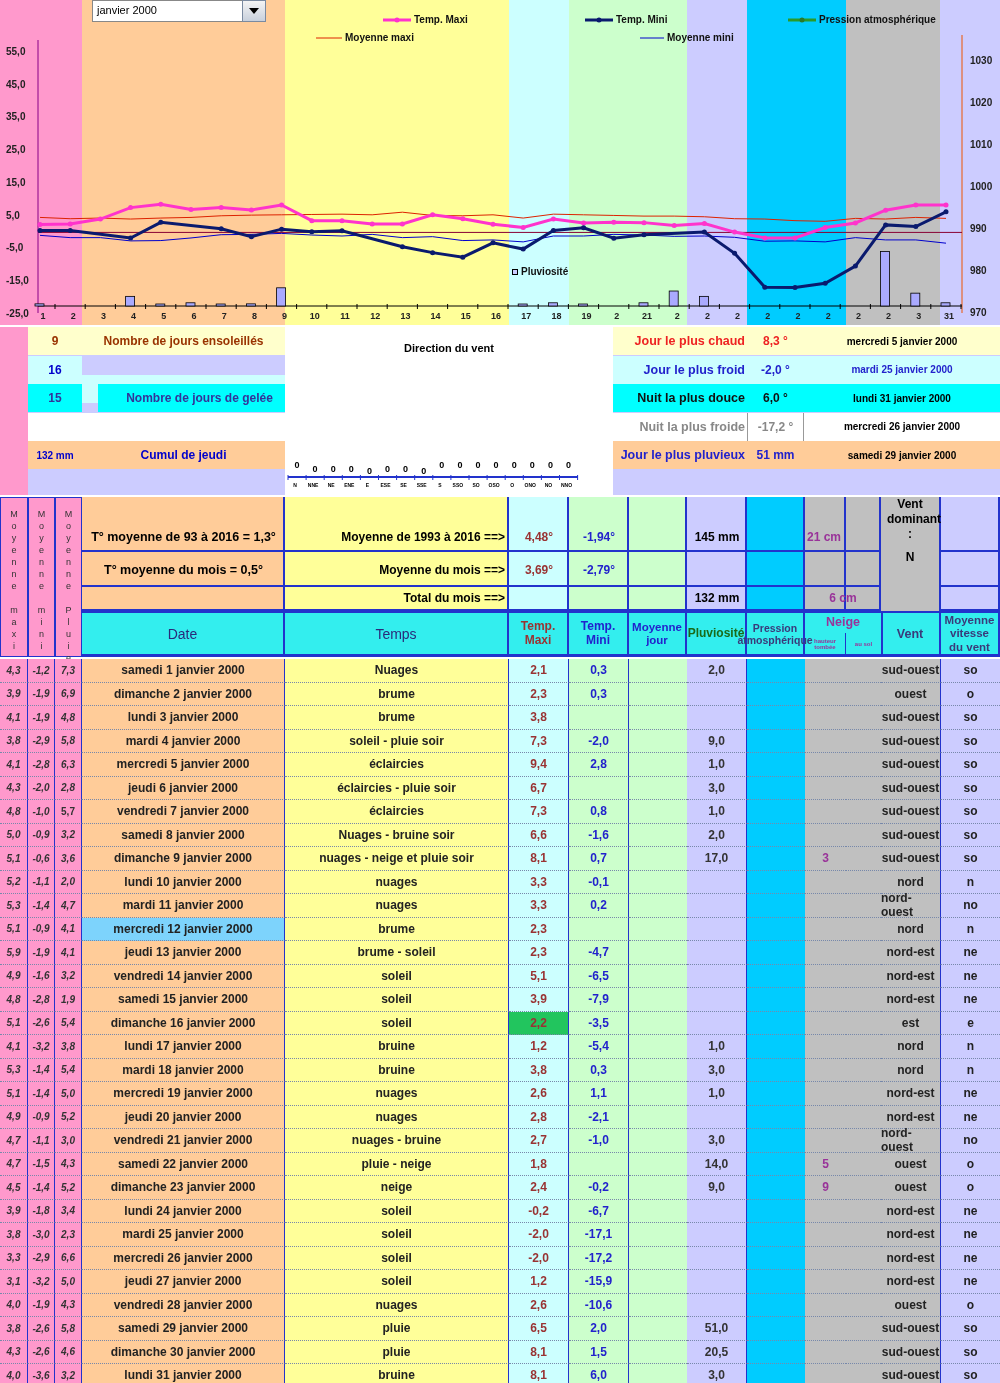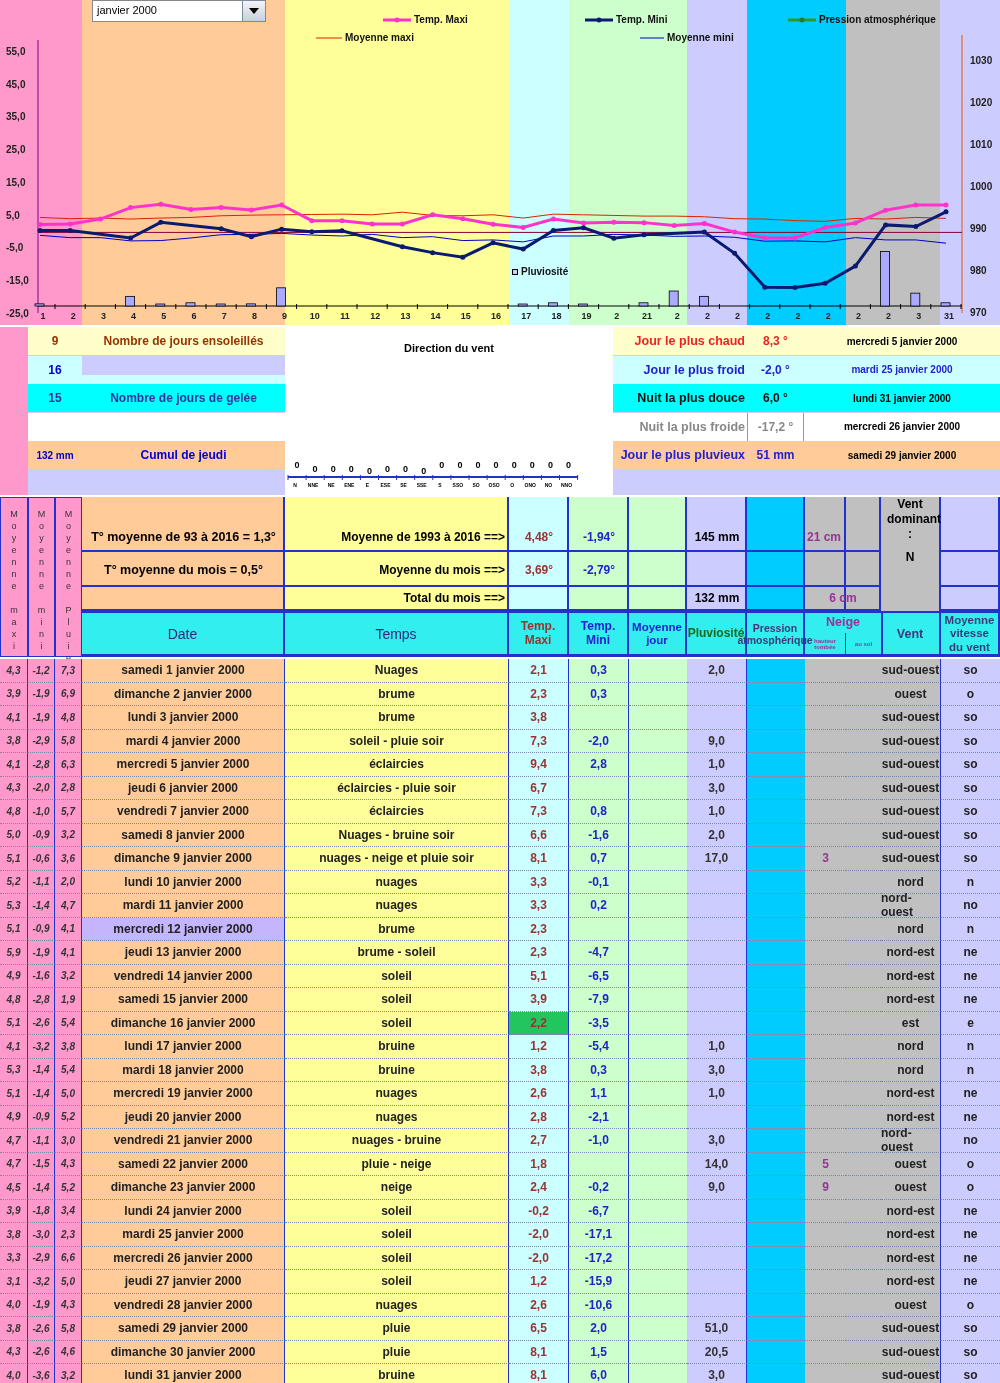--- a/index.html
+++ b/index.html
@@ -251,21 +251,21 @@
 </div>
 
 <div class="abs" style="left:0;top:327px;width:1000px;height:168px;background:#ccccff"></div>
 <div class="abs" style="left:0;top:327px;width:28px;height:168px;background:#ff99cc"></div>
 <div id="summary-left">
     <div class="cell" style="left:28px;top:327px;width:54px;height:28px;background:#ffffcc;color:#993300;">9</div>
     <div class="cell" style="left:82px;top:327px;width:203px;height:28px;background:#ffffcc;color:#993300;">Nombre de jours ensoleillés</div>
     <div class="cell" style="left:28px;top:355.5px;width:54px;height:28px;background:#ccffff;color:#0000cc;">16</div>
     <div class="cell" style="left:82px;top:375px;width:203px;height:28px;background:#ccffff;color:#7f1d1d;">Nombre de jours de pluie</div>
     <div class="cell" style="left:28px;top:384px;width:54px;height:28px;background:#00ffff;color:#333399;">15</div>
-    <div class="cell" style="left:82px;top:384px;width:203px;height:28px;background:#00ffff;color:#333399;">Nombre de jours de gelée</div>
+    <div class="cell" style="left:98px;top:384px;width:203px;height:28px;background:#00ffff;color:#333399;">Nombre de jours de gelée</div>
     <div class="cell" style="left:28px;top:412.5px;width:54px;height:28px;background:#ffffff;color:#000;"></div>
     <div class="cell" style="left:82px;top:412.5px;width:203px;height:28px;background:#ffffff;color:#000;"></div>
     <div class="cell" style="left:28px;top:441px;width:54px;height:28px;background:#ffcc99;color:#0000cc;font-size:10px;">132 mm</div>
     <div class="cell" style="left:82px;top:441px;width:203px;height:28px;background:#ffcc99;color:#0000cc;">Cumul de jeudi</div>
     <div class="cell" style="left:28px;top:470px;width:257px;height:25px;background:#ccccff"></div>
   </div>
 <div class="abs" style="left:285px;top:327px;width:328px;height:170px;background:#fff">
   <div style="text-align:center;font-size:11px;font-weight:bold;margin-top:15px">Direction du vent</div>
   <div id="wind-vals">
       <svg class="abs" style="left:0;top:0" width="328" height="170">
@@ -546,21 +546,21 @@
       <div class="tbl-cell" style="left:687px;top:0;width:60px;height:23.5px;background:#ccccff;border-right:1.5px solid #2233cc;color:#333;font-size:12px;font-style:normal;">3,0</div>
       <div class="tbl-cell" style="left:747px;top:0;width:58px;height:23.5px;background:#00ccff;"></div>
       <div class="tbl-cell" style="left:805px;top:0;width:41px;height:23.5px;background:#c0c0c0;color:#993399;font-size:12px;font-style:normal;"></div>
       <div class="tbl-cell" style="left:846px;top:0;width:35px;height:23.5px;background:#c0c0c0;"></div>
       <div class="tbl-cell" style="left:881px;top:0;width:60px;height:23.5px;background:#c0c0c0;border-right:1.5px solid #2233cc;color:#222;font-size:12px;font-style:normal;">sud-ouest</div>
       <div class="tbl-cell" style="left:941px;top:0;width:59px;height:23.5px;background:#ccccff;color:#222;font-size:12px;font-style:normal;">so</div>
     </div>
     <div class="abs" style="left:0;top:800px;width:1000px;height:23.5px">
       <div class="tbl-cell" style="left:0px;top:0;width:28px;height:23.5px;background:#ff99cc;border-right:1.5px solid #2233cc;color:#333;font-size:10px;font-style:italic;">4,8</div>
       <div class="tbl-cell" style="left:28px;top:0;width:27px;height:23.5px;background:#ff99cc;border-right:1.5px solid #2233cc;color:#333;font-size:10px;font-style:italic;">-1,0</div>
-      <div class="tbl-cell" style="left:55px;top:0;width:27px;height:23.5px;background:#ff99cc;border-right:1.5px solid #2233cc;color:#333;font-size:10px;font-style:italic;text-align:center;">5,7</div>
+      <div class="tbl-cell" style="left:55px;top:0;width:27px;height:23.5px;background:#ff99cc;border-right:1.5px solid #2233cc;color:#333;font-size:10px;text-align:center;">5,7</div>
       <div class="tbl-cell" style="left:82px;top:0;width:203px;height:23.5px;background:#ffcc99;border-right:1.5px solid #2233cc;color:#222;font-size:12px;font-style:normal;">vendredi 7 janvier 2000</div>
       <div class="tbl-cell" style="left:285px;top:0;width:224px;height:23.5px;background:#ffff99;border-right:1.5px solid #2233cc;color:#222;font-size:12px;font-style:normal;">éclaircies</div>
       <div class="tbl-cell" style="left:509px;top:0;width:60px;height:23.5px;background:#ccffff;border-right:1.5px solid #2233cc;color:#993333;font-size:12px;font-style:normal;">7,3</div>
       <div class="tbl-cell" style="left:569px;top:0;width:60px;height:23.5px;background:#ccffcc;border-right:1.5px solid #2233cc;color:#2222cc;font-size:12px;font-style:normal;">0,8</div>
       <div class="tbl-cell" style="left:629px;top:0;width:58px;height:23.5px;background:#ccffcc;"></div>
       <div class="tbl-cell" style="left:687px;top:0;width:60px;height:23.5px;background:#ccccff;border-right:1.5px solid #2233cc;color:#333;font-size:12px;font-style:normal;">1,0</div>
       <div class="tbl-cell" style="left:747px;top:0;width:58px;height:23.5px;background:#00ccff;"></div>
       <div class="tbl-cell" style="left:805px;top:0;width:41px;height:23.5px;background:#c0c0c0;color:#993399;font-size:12px;font-style:normal;"></div>
       <div class="tbl-cell" style="left:846px;top:0;width:35px;height:23.5px;background:#c0c0c0;"></div>
       <div class="tbl-cell" style="left:881px;top:0;width:60px;height:23.5px;background:#c0c0c0;border-right:1.5px solid #2233cc;color:#222;font-size:12px;font-style:normal;">sud-ouest</div>
@@ -627,21 +627,21 @@
       <div class="tbl-cell" style="left:747px;top:0;width:58px;height:23.5px;background:#00ccff;"></div>
       <div class="tbl-cell" style="left:805px;top:0;width:41px;height:23.5px;background:#c0c0c0;color:#993399;font-size:12px;font-style:normal;"></div>
       <div class="tbl-cell" style="left:846px;top:0;width:35px;height:23.5px;background:#c0c0c0;"></div>
       <div class="tbl-cell" style="left:881px;top:0;width:60px;height:23.5px;background:#c0c0c0;border-right:1.5px solid #2233cc;color:#222;font-size:12px;font-style:normal;">nord-ouest</div>
       <div class="tbl-cell" style="left:941px;top:0;width:59px;height:23.5px;background:#ccccff;color:#222;font-size:12px;font-style:normal;">no</div>
     </div>
     <div class="abs" style="left:0;top:917.5px;width:1000px;height:23.5px">
       <div class="tbl-cell" style="left:0px;top:0;width:28px;height:23.5px;background:#ff99cc;border-right:1.5px solid #2233cc;color:#333;font-size:10px;font-style:italic;">5,1</div>
       <div class="tbl-cell" style="left:28px;top:0;width:27px;height:23.5px;background:#ff99cc;border-right:1.5px solid #2233cc;color:#333;font-size:10px;font-style:italic;">-0,9</div>
       <div class="tbl-cell" style="left:55px;top:0;width:27px;height:23.5px;background:#ff99cc;border-right:1.5px solid #2233cc;color:#333;font-size:10px;font-style:italic;">4,1</div>
-      <div class="tbl-cell" style="left:82px;top:0;width:203px;height:23.5px;background:#c4b5fd;border-right:1.5px solid #2233cc;color:#222;font-size:12px;font-style:normal;">mercredi 12 janvier 2000</div>
+      <div class="tbl-cell" style="left:82px;top:0;width:203px;height:23.5px;background:#7dd3fc;border-right:1.5px solid #2233cc;color:#222;font-size:12px;font-style:normal;">mercredi 12 janvier 2000</div>
       <div class="tbl-cell" style="left:285px;top:0;width:224px;height:23.5px;background:#ffff99;border-right:1.5px solid #2233cc;color:#222;font-size:12px;font-style:normal;">brume</div>
       <div class="tbl-cell" style="left:509px;top:0;width:60px;height:23.5px;background:#ccffff;border-right:1.5px solid #2233cc;color:#993333;font-size:12px;font-style:normal;">2,3</div>
       <div class="tbl-cell" style="left:569px;top:0;width:60px;height:23.5px;background:#ccffcc;border-right:1.5px solid #2233cc;color:#2222cc;font-size:12px;font-style:normal;"></div>
       <div class="tbl-cell" style="left:629px;top:0;width:58px;height:23.5px;background:#ccffcc;"></div>
       <div class="tbl-cell" style="left:687px;top:0;width:60px;height:23.5px;background:#ccccff;border-right:1.5px solid #2233cc;color:#333;font-size:12px;font-style:normal;"></div>
       <div class="tbl-cell" style="left:747px;top:0;width:58px;height:23.5px;background:#00ccff;"></div>
       <div class="tbl-cell" style="left:805px;top:0;width:41px;height:23.5px;background:#c0c0c0;color:#993399;font-size:12px;font-style:normal;"></div>
       <div class="tbl-cell" style="left:846px;top:0;width:35px;height:23.5px;background:#c0c0c0;"></div>
       <div class="tbl-cell" style="left:881px;top:0;width:60px;height:23.5px;background:#c0c0c0;border-right:1.5px solid #2233cc;color:#222;font-size:12px;font-style:normal;">nord</div>
       <div class="tbl-cell" style="left:941px;top:0;width:59px;height:23.5px;background:#ccccff;color:#222;font-size:12px;font-style:normal;">n</div>

